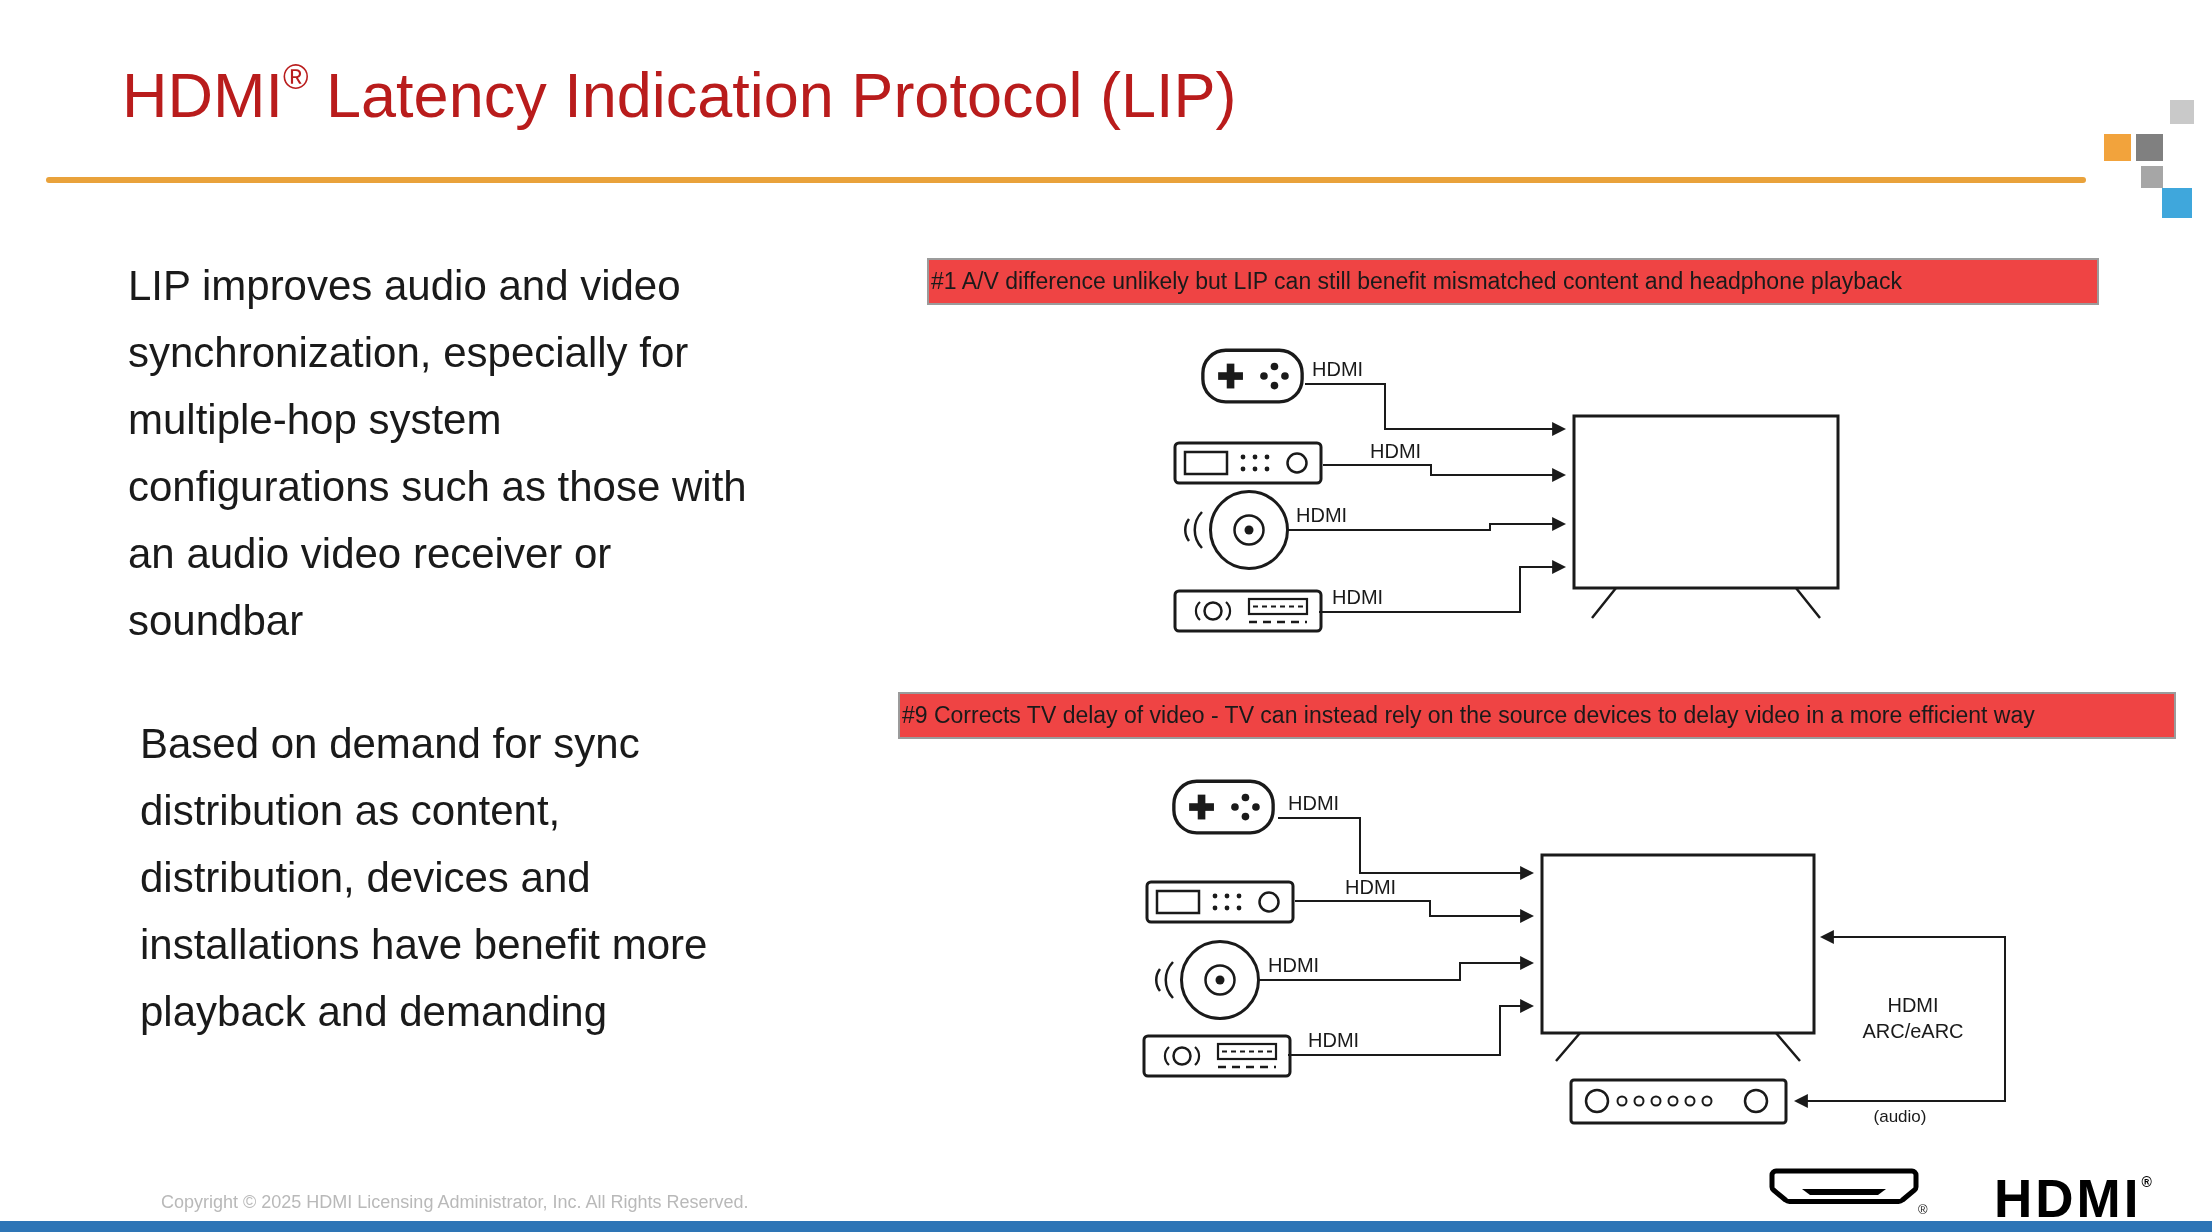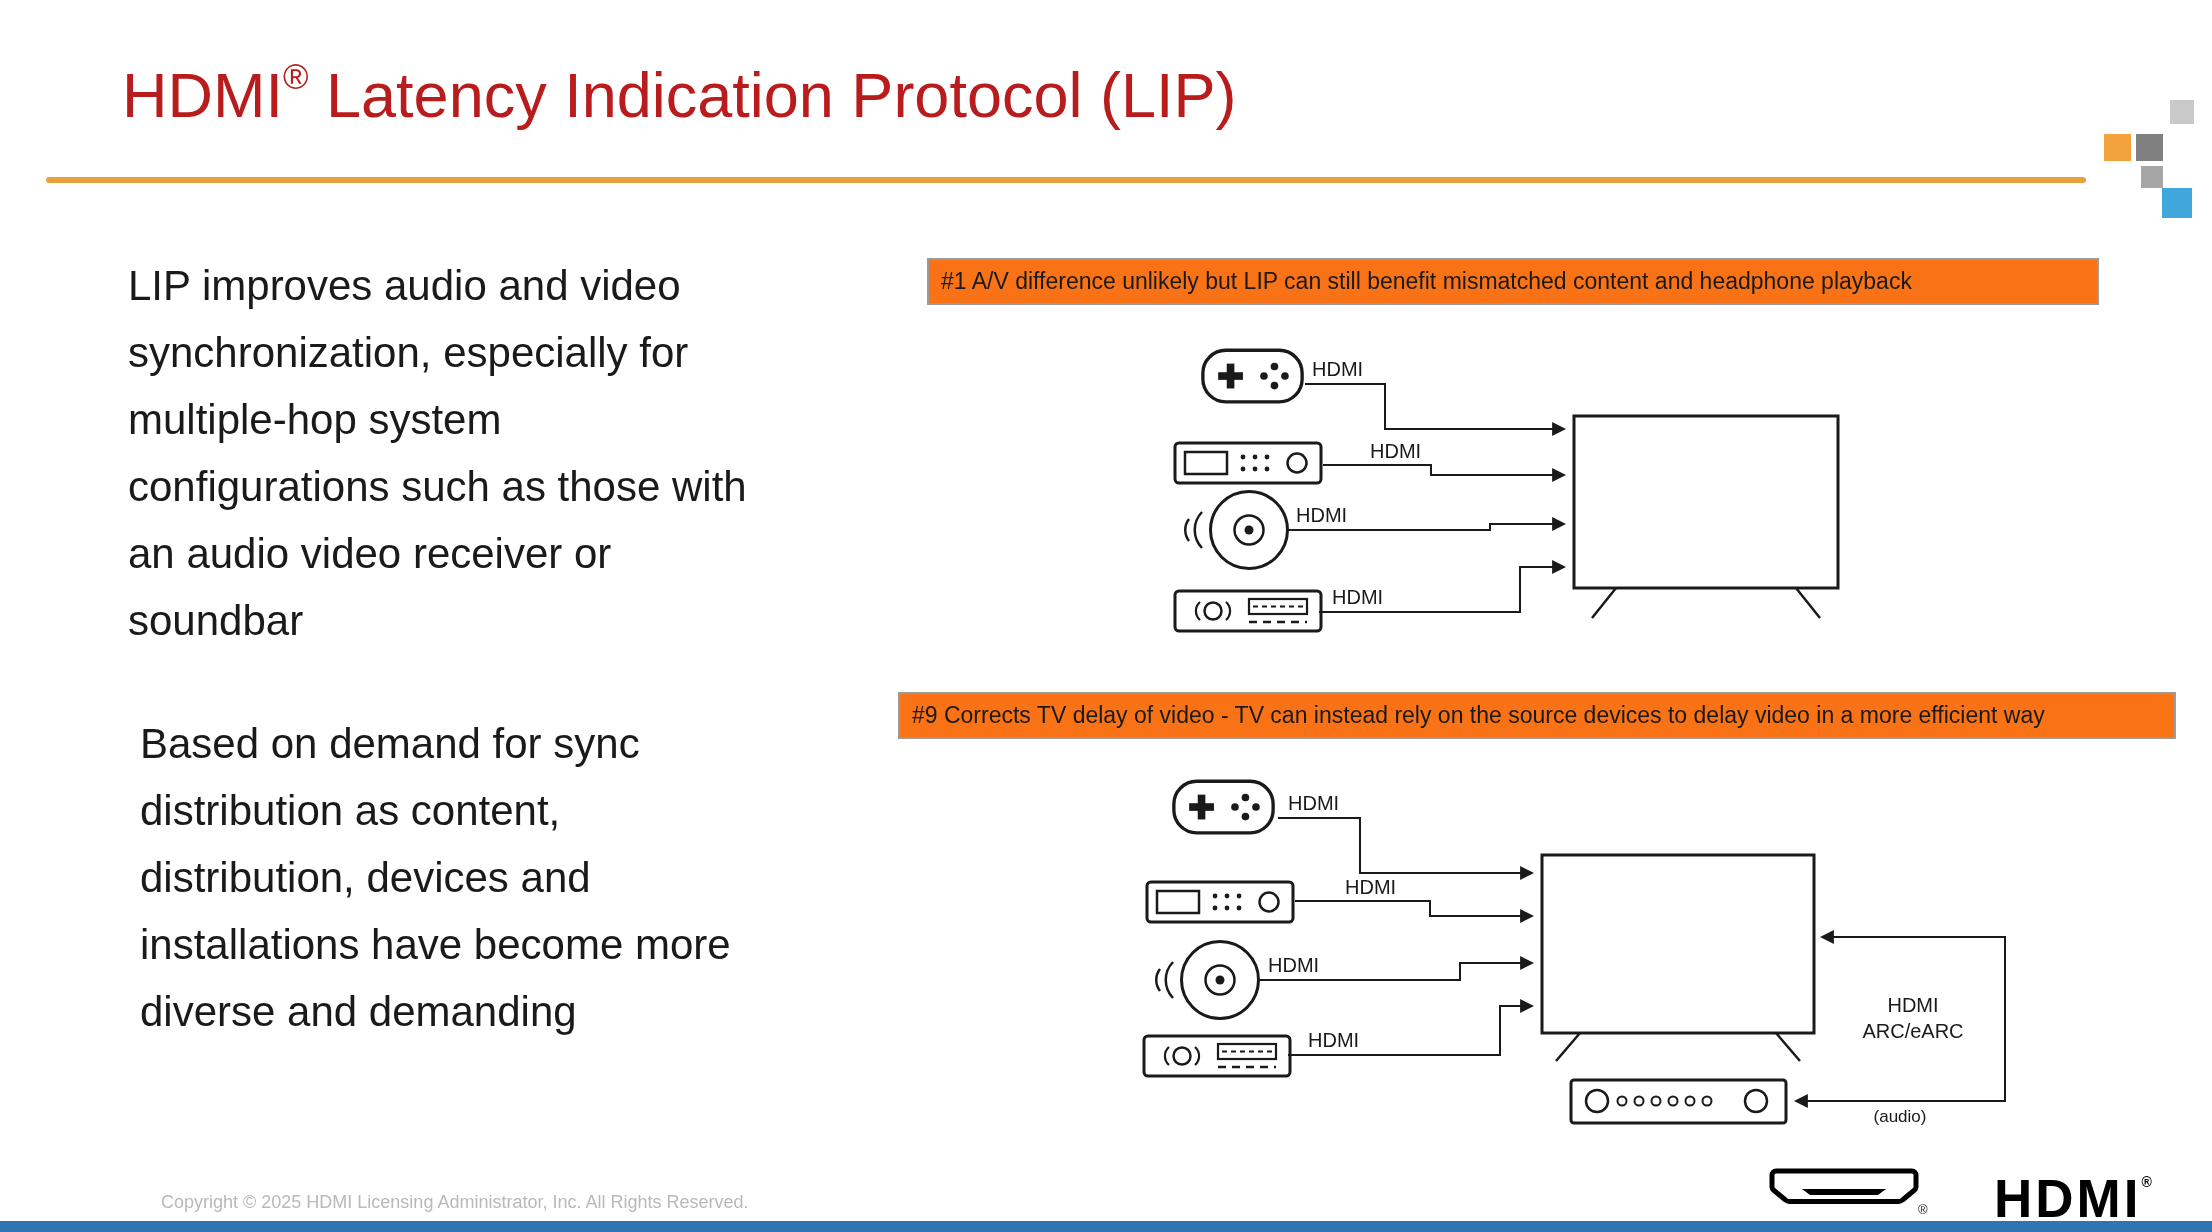--- a/index.html
+++ b/index.html
@@ -55,24 +55,24 @@
     font-size: 42px;
   }
   .body-text .line { line-height: 67px; white-space: nowrap; }
   .para-2 { margin-top: 56px; margin-left: 12px; }
 
   
   .caption-box {
     position: absolute;
     height: 47px;
     border: 2px solid #9b9b9b;
-    background: #f97316;
+    background: #ef4444;
     display: flex;
     align-items: center;
-    padding-left: 12px;
+    padding-left: 2px;
     font-size: 23px;
     color: #1a1a1a;
     white-space: nowrap;
   }
   .caption-1 { left: 927px; top: 258px; width: 1172px; }
   .caption-2 { left: 898px; top: 692px; width: 1278px; }
 
   
   .diagram-1 { position: absolute; left: 1100px; top: 318px; width: 790px; height: 350px; }
   .diagram-2 { position: absolute; left: 1100px; top: 758px; width: 960px; height: 410px; }
@@ -172,22 +172,22 @@
       <div class="line">synchronization, especially for</div>
       <div class="line">multiple-hop system</div>
       <div class="line">configurations such as those with</div>
       <div class="line">an audio video receiver or</div>
       <div class="line">soundbar</div>
     </div>
     <div class="para para-2">
       <div class="line">Based on demand for sync</div>
       <div class="line">distribution as content,</div>
       <div class="line">distribution, devices and</div>
-      <div class="line">installations have become more</div>
-      <div class="line">diverse and demanding</div>
+      <div class="line">installations have benefit more</div>
+      <div class="line">playback and demanding</div>
     </div>
   </div>
 
   <div class="caption-box caption-1">
     <span>#1 A/V difference unlikely but LIP can still benefit mismatched content and headphone playback</span>
   </div>
 
   <svg class="diagram-1" viewBox="0 0 790 350">
     <defs>
       <marker id="arr1" viewBox="0 0 10 10" refX="8.5" refY="5" markerWidth="7" markerHeight="7" orient="auto-start-reverse">

